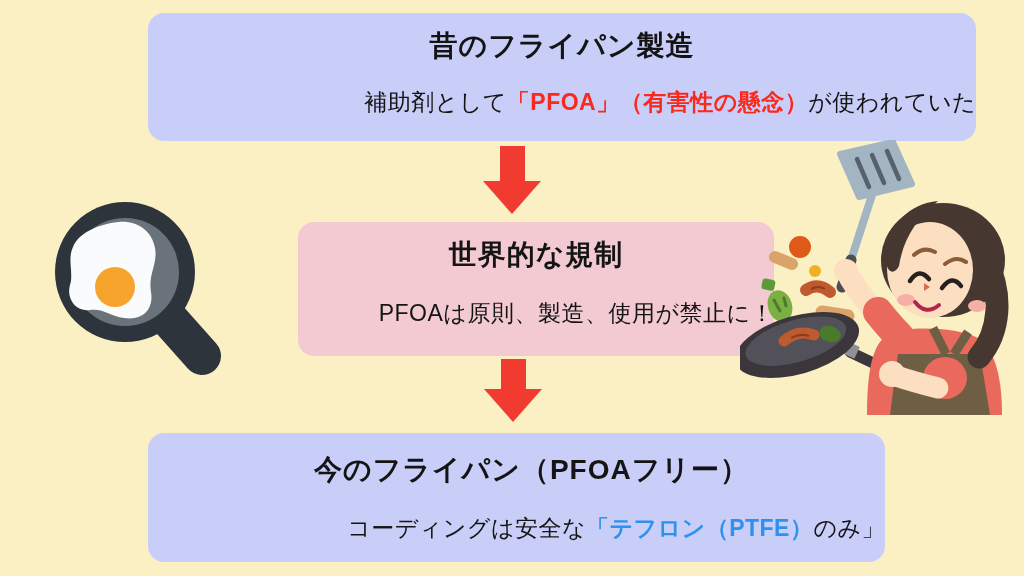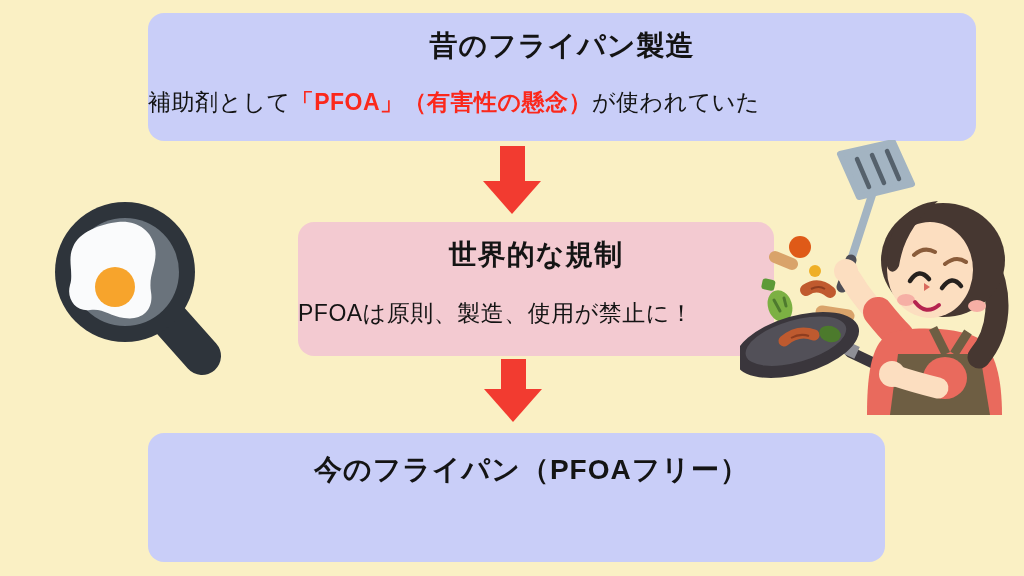--- a/index.html
+++ b/index.html
@@ -11,21 +11,21 @@
   }
   .flow-box { position:absolute; border-radius:16px; }
   .flow-box.lavender { background:#C9CEF8; }
   .flow-box.pink { background:#F3CAD1; }
   .box-title {
     position:absolute; left:0; right:0; text-align:center;
     font-weight:700; font-size:28px; letter-spacing:1px; color:#141414;
     white-space:nowrap;
   }
   .box-body {
-    position:absolute; left:0; right:0; text-align:left;
+    position:absolute; left:0; right:0; text-align:right;
     font-size:23px; letter-spacing:0.5px; color:#141414; white-space:nowrap;
   }
   .seg-plain { color:#141414; }
   .seg-bold { font-weight:400; color:#141414; }
   .seg-red-bold { font-weight:700; color:#FB281C; }
   .seg-blue-bold { font-weight:700; color:#2D92EE; }
 
   #box-past    { left:148px; top:13px;  width:828px; height:128px; }
   #box-past    .box-title { top:14px; }
   #box-past    .box-body  { top:74px; }
@@ -70,20 +70,21 @@
   <div class="box-body"><span class="seg-plain">PFOAは</span><span class="seg-bold">原則、製造、使用が禁止</span><span class="seg-plain">に！</span></div>
 </div>
 
 <div>
   <div class="arrow-shaft" id="arrow2-shaft"></div>
   <div class="arrow-head" id="arrow2-head"></div>
 </div>
 
 <div class="flow-box lavender" id="box-current">
   <div class="box-title">今のフライパン（PFOAフリー）</div>
+  <div class="box-body"><span class="seg-plain">コーディングは安全な</span><span class="seg-blue-bold">「テフロン（PTFE）</span><span class="seg-plain">のみ」</span></div>
 </div>
 
 <svg class="illu" id="egg-pan" viewBox="0 0 180 180">
   <line x1="122" y1="120" x2="154" y2="156" stroke="#2E343B" stroke-width="38" stroke-linecap="round"></line>
   <circle cx="77" cy="72" r="70" fill="#2E343B"></circle>
   <circle cx="77" cy="72" r="54" fill="#6A737C"></circle>
   <path d="M70,22 C88,20 104,30 107,48 C110,64 100,74 103,92 C106,110 94,121 76,118 C62,116 55,108 42,110 C28,112 18,99 22,85 C26,73 19,60 25,47 C31,32 52,24 70,22 Z" fill="#FAFBFC"></path>
   <circle cx="67" cy="87" r="20" fill="#F7A42C"></circle>
 </svg>
 

